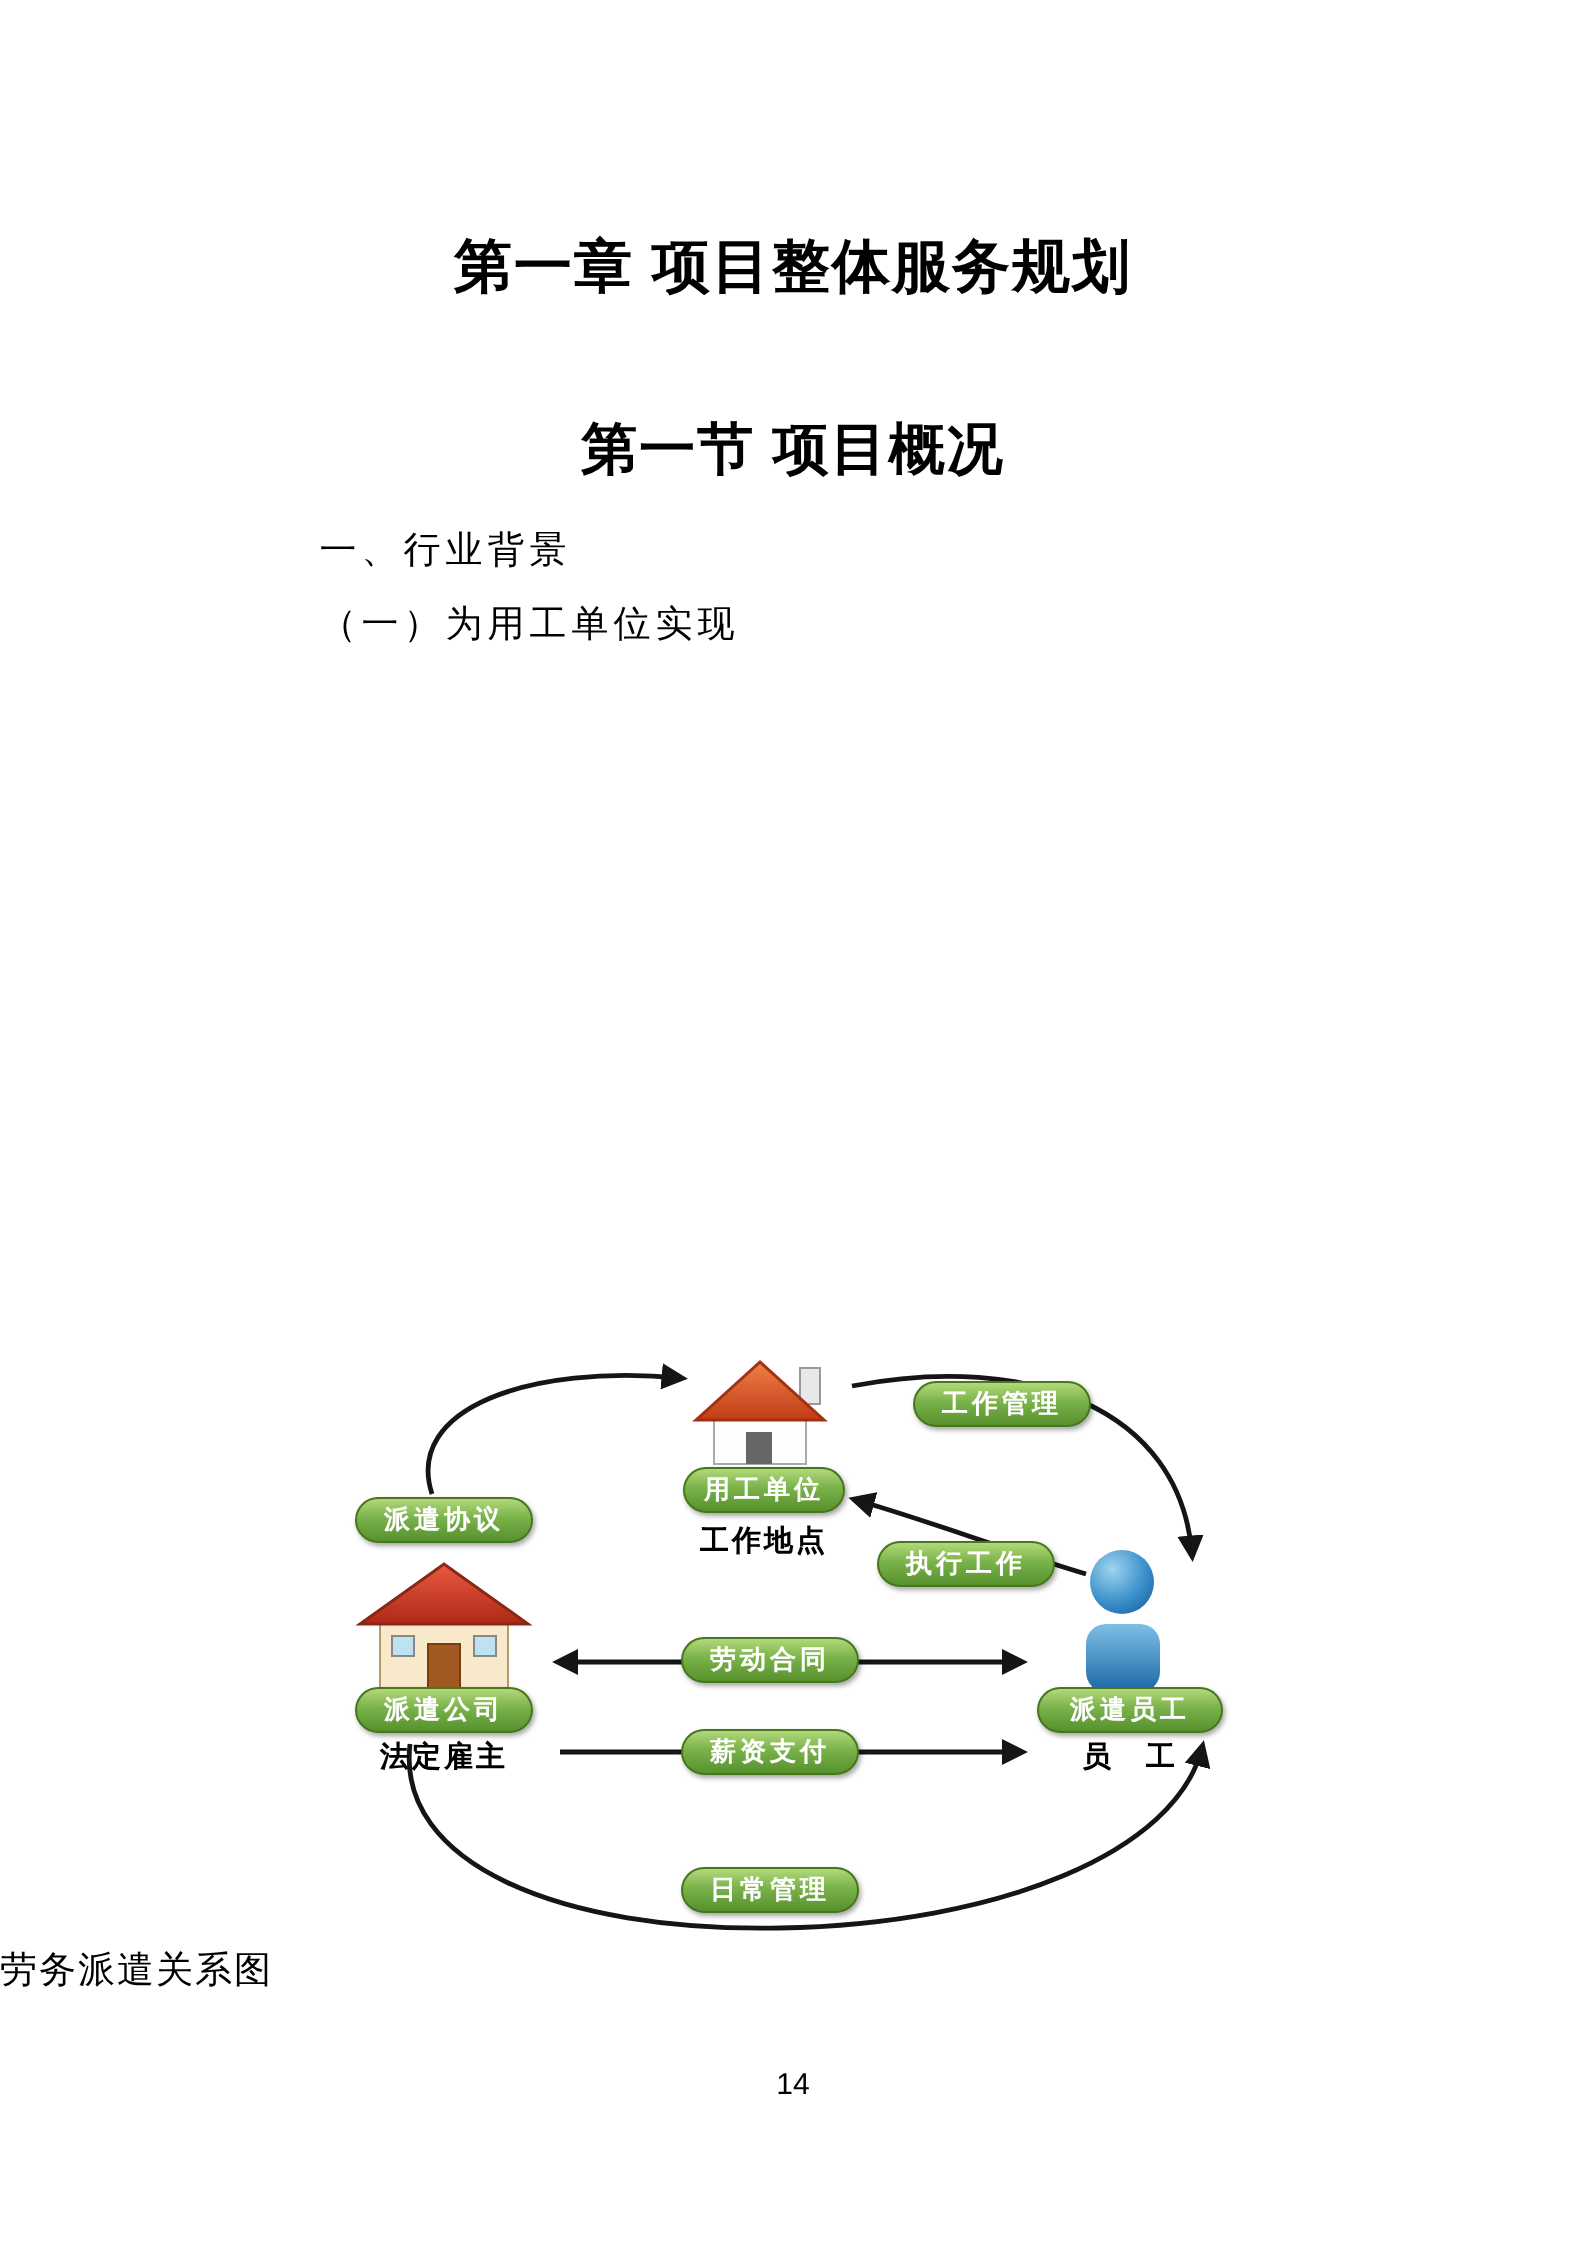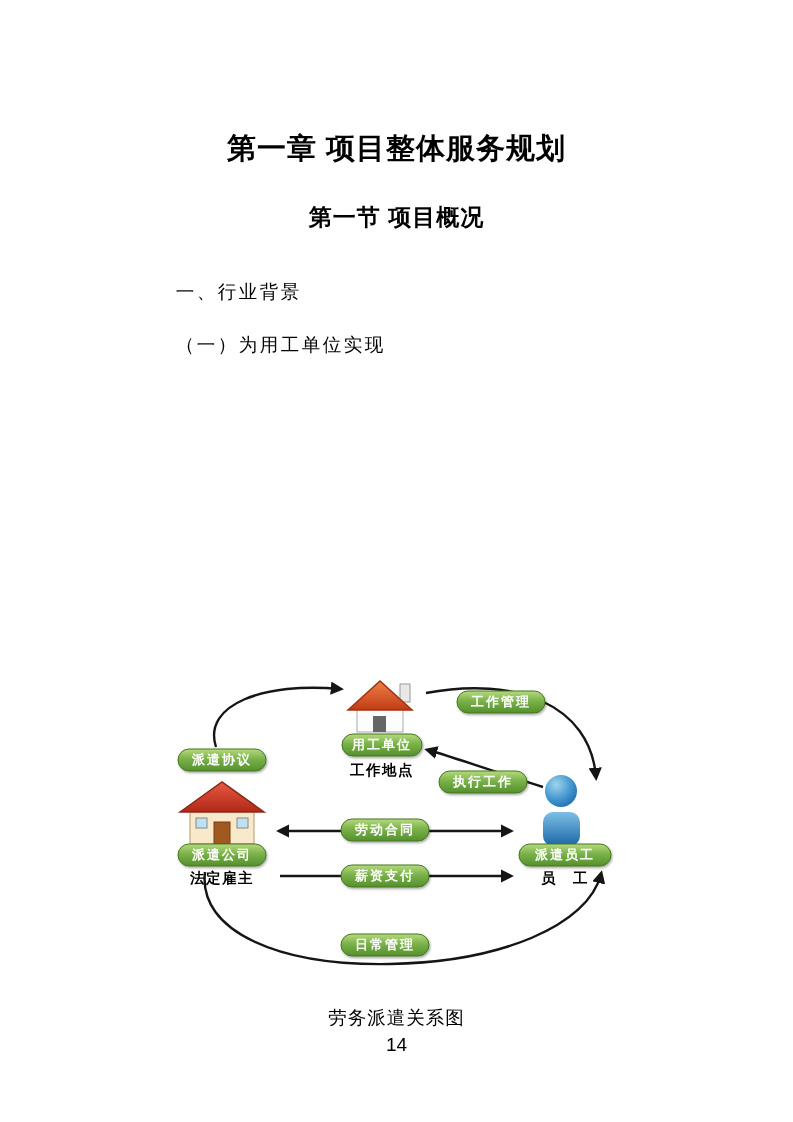--- a/index.html
+++ b/index.html
@@ -9,70 +9,68 @@
     width: 793px;
     height: 1122px;
     margin: 0 auto;
     background: #ffffff;
     overflow: hidden;
     font-family: "Liberation Serif", serif;
     color: #000;
   }
   .chapter-title {
     position: absolute;
-    top: 110px; left: 0; right: 0;
+    top: 95px; left: 0; right: 0;
     text-align: center;
     font-family: "Liberation Sans", sans-serif;
     font-weight: bold;
     font-size: 29px;
     letter-spacing: 1px;
   }
   .section-title {
     position: absolute;
     top: 183px; left: 0; right: 0;
     text-align: center;
     font-family: "Liberation Sans", sans-serif;
     font-weight: bold;
-    font-size: 23px;
+    font-size: 28px;
     letter-spacing: 1px;
   }
   .content {
     position: absolute;
     top: 258px;
     left: 119px;
     width: 557px;
     font-size: 18.5px;
     line-height: 37px;
     letter-spacing: 2.5px;
     text-align: justify;
     text-justify: inter-character;
   }
-  .content p { margin: 16px; text-indent: 2.2em; }
+  .content p { margin: 0; text-indent: 2.2em; }
   .diagram {
     position: absolute;
     top: 674px;
     left: 160px;
     width: 473px;
     height: 300px;
     text-decoration: underline;
   }
   .caption {
     position: absolute;
     top: 972px; left: 0; right: 0;
-    text-align: center;
     font-size: 18.5px;
     letter-spacing: 1px;
-    margin-top: 33px;
   }
   .page-num {
     position: absolute;
     top: 1034px; left: 0; right: 0;
     text-align: center;
     font-family: "Liberation Sans", sans-serif;
-    font-size: 19px;
+    font-size: 15px;
   }
   
   .arrow { stroke: #151515; stroke-width: 2.4; fill: none; }
   .pill-rect { fill: url(#gGrad); stroke: #47761f; stroke-width: 1; }
   .pill-text {
     fill: #ffffff;
     font-family: "Liberation Sans", sans-serif;
     font-size: 13px;
     font-weight: bold;
     letter-spacing: 2px;

